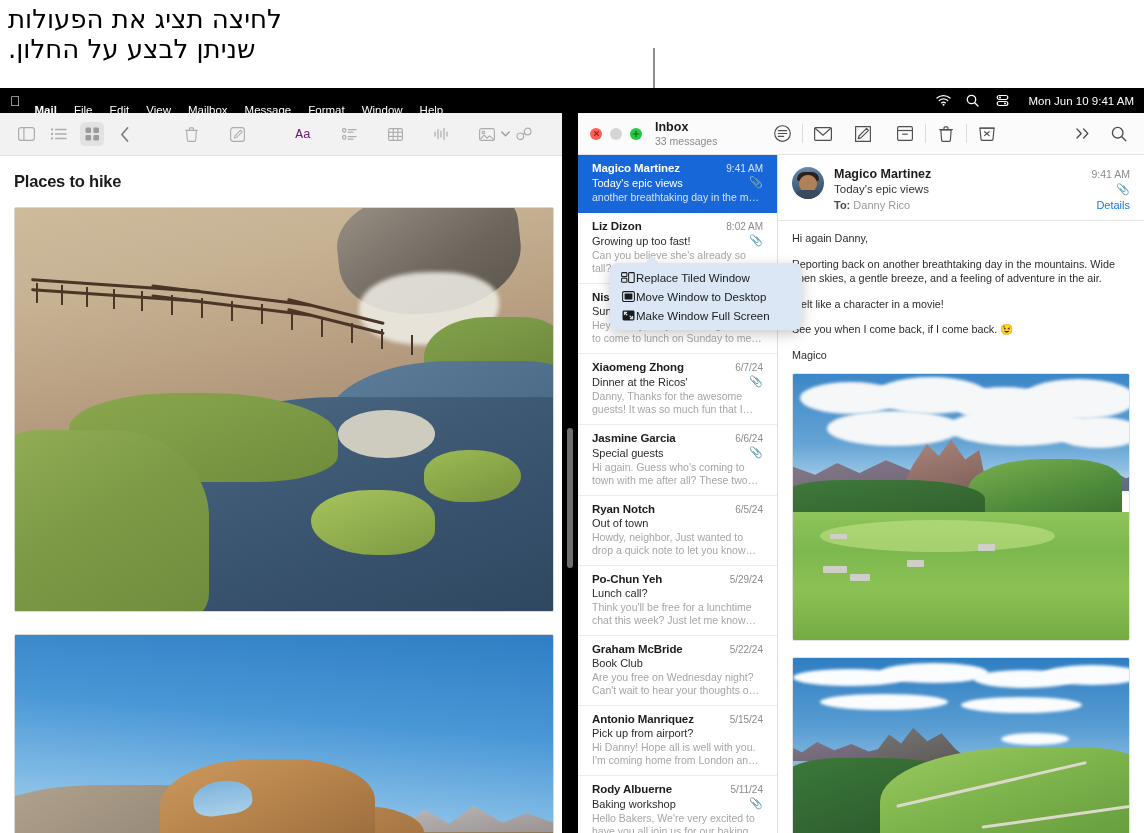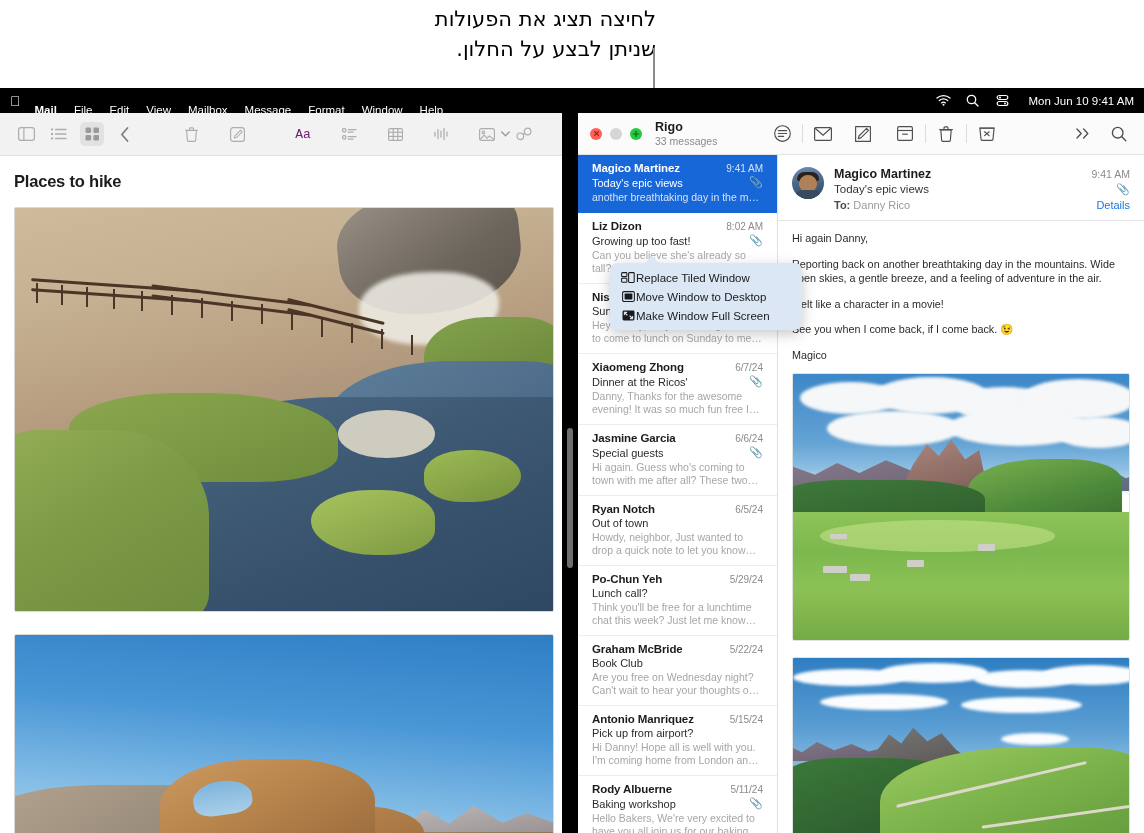--- a/index.html
+++ b/index.html
@@ -10,23 +10,23 @@
     overflow: hidden;
   }
   #root { position: relative; width: 1144px; height: 833px; background:#fff; }
 
   
   .callout {
     position: absolute; top: 0; left: 0; width: 1144px; height: 88px;
     background: #ffffff;
   }
   .callout-text {
-    position: absolute; top: 4px; left: 16px; width: 640px;
-    text-align: right; direction: rtl;
-    font-size: 21px; line-height: 30px; color: #000;
+    position: absolute; top: 4px; left: 8px; width: 640px;
+    text-align: left; direction: rtl;
+    font-size: 26px; line-height: 30px; color: #000;
     font-family: "DejaVu Sans", sans-serif;
   }
   .callout-line {
     position: absolute; left: 653px; top: 48px;
     width: 2px; height: 78px; background: #8b8b8b;
   }
 
   
   .menubar {
     position: absolute; top: 88px; left: 0; width: 1144px; height: 25px;
@@ -632,21 +632,21 @@
           <span class="dot green">
             <svg width="8" height="8" viewBox="0 0 8 8">
                 <g stroke="#0d6b1c" stroke-width="1.2" stroke-linecap="round">
                   <line x1="1.3" y1="4" x2="6.7" y2="4"></line>
                   <line x1="4" y1="1.3" x2="4" y2="6.7"></line>
                 </g>
               </svg>
           </span>
         </div>
         <div class="mail-titlewrap">
-          <div class="mail-title">Rigo</div>
+          <div class="mail-title">Inbox</div>
           <div class="mail-sub">33 messages</div>
         </div>
         <div style="width:52px"></div>
         <div class="mtb-icon">
           <svg width="17" height="17" viewBox="0 0 17 17">
               <g stroke="currentColor" stroke-width="1.15" fill="none" stroke-linecap="round">
                 <circle cx="8.5" cy="8.5" r="7.8"></circle>
                 <line x1="4.3" y1="5.6" x2="12.7" y2="5.6"></line>
                 <line x1="4.3" y1="8.5" x2="12.7" y2="8.5"></line>
                 <line x1="4.3" y1="11.4" x2="9.6" y2="11.4"></line>
@@ -763,21 +763,21 @@
 
           <div class="msg">
             <div class="msg-row1">
               <span class="msg-from">Xiaomeng Zhong</span>
               <span class="msg-date">6/7/24</span>
             </div>
             <div class="msg-row2">
               <span class="msg-subj">Dinner at the Ricos'</span>
               <span class="msg-clip">📎</span>
             </div>
-            <div class="msg-prev">Danny, Thanks for the awesome evening! It was so much fun free I…</div>
+            <div class="msg-prev">Danny, Thanks for the awesome guests! It was so much fun that I…</div>
           </div>
 
           <div class="msg">
             <div class="msg-row1">
               <span class="msg-from">Jasmine Garcia</span>
               <span class="msg-date">6/6/24</span>
             </div>
             <div class="msg-row2">
               <span class="msg-subj">Special guests</span>
               <span class="msg-clip">📎</span>

